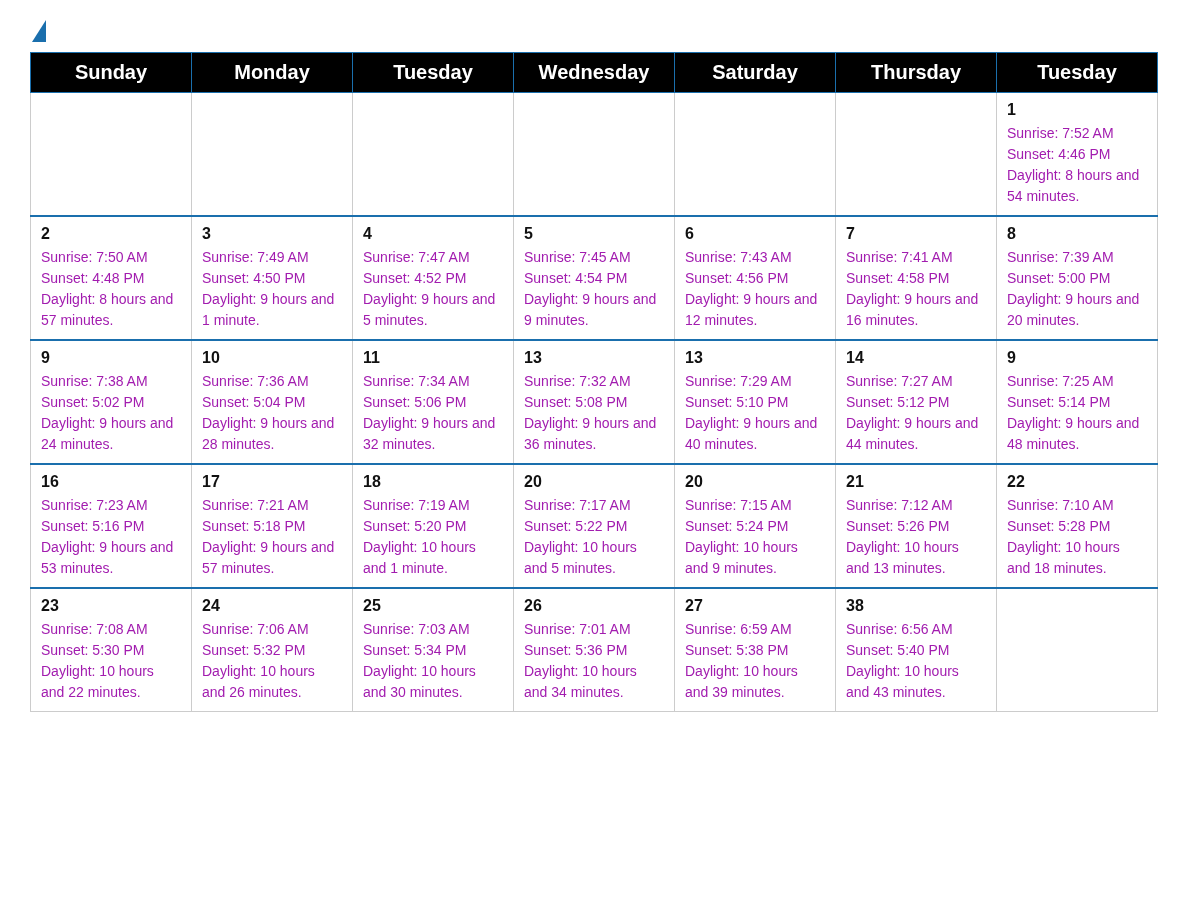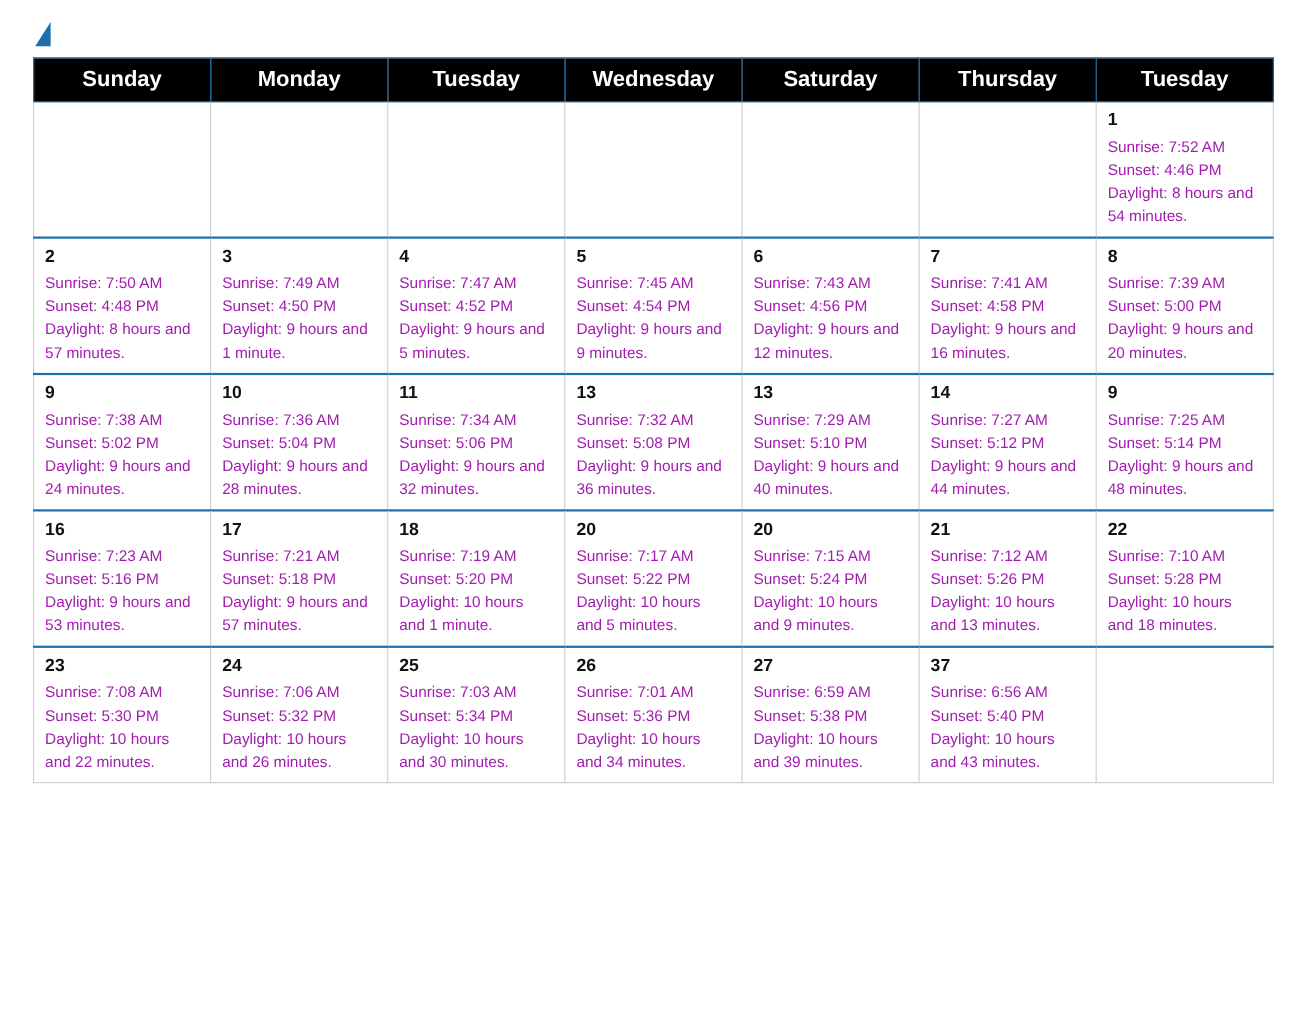--- a/index.html
+++ b/index.html
@@ -247,19 +247,19 @@
         </td>
         <td>
           <span class="day-number">26</span>
           <div class="day-info">Sunrise: 7:01 AM<br>Sunset: 5:36 PM<br>Daylight: 10 hours and 34 minutes.</div>
         </td>
         <td>
           <span class="day-number">27</span>
           <div class="day-info">Sunrise: 6:59 AM<br>Sunset: 5:38 PM<br>Daylight: 10 hours and 39 minutes.</div>
         </td>
         <td>
-          <span class="day-number">37</span>
+          <span class="day-number">38</span>
           <div class="day-info">Sunrise: 6:56 AM<br>Sunset: 5:40 PM<br>Daylight: 10 hours and 43 minutes.</div>
         </td>
         <td class="empty-cell"></td>
       </tr>
     </tbody>
 </table>
 
 </body></html>

